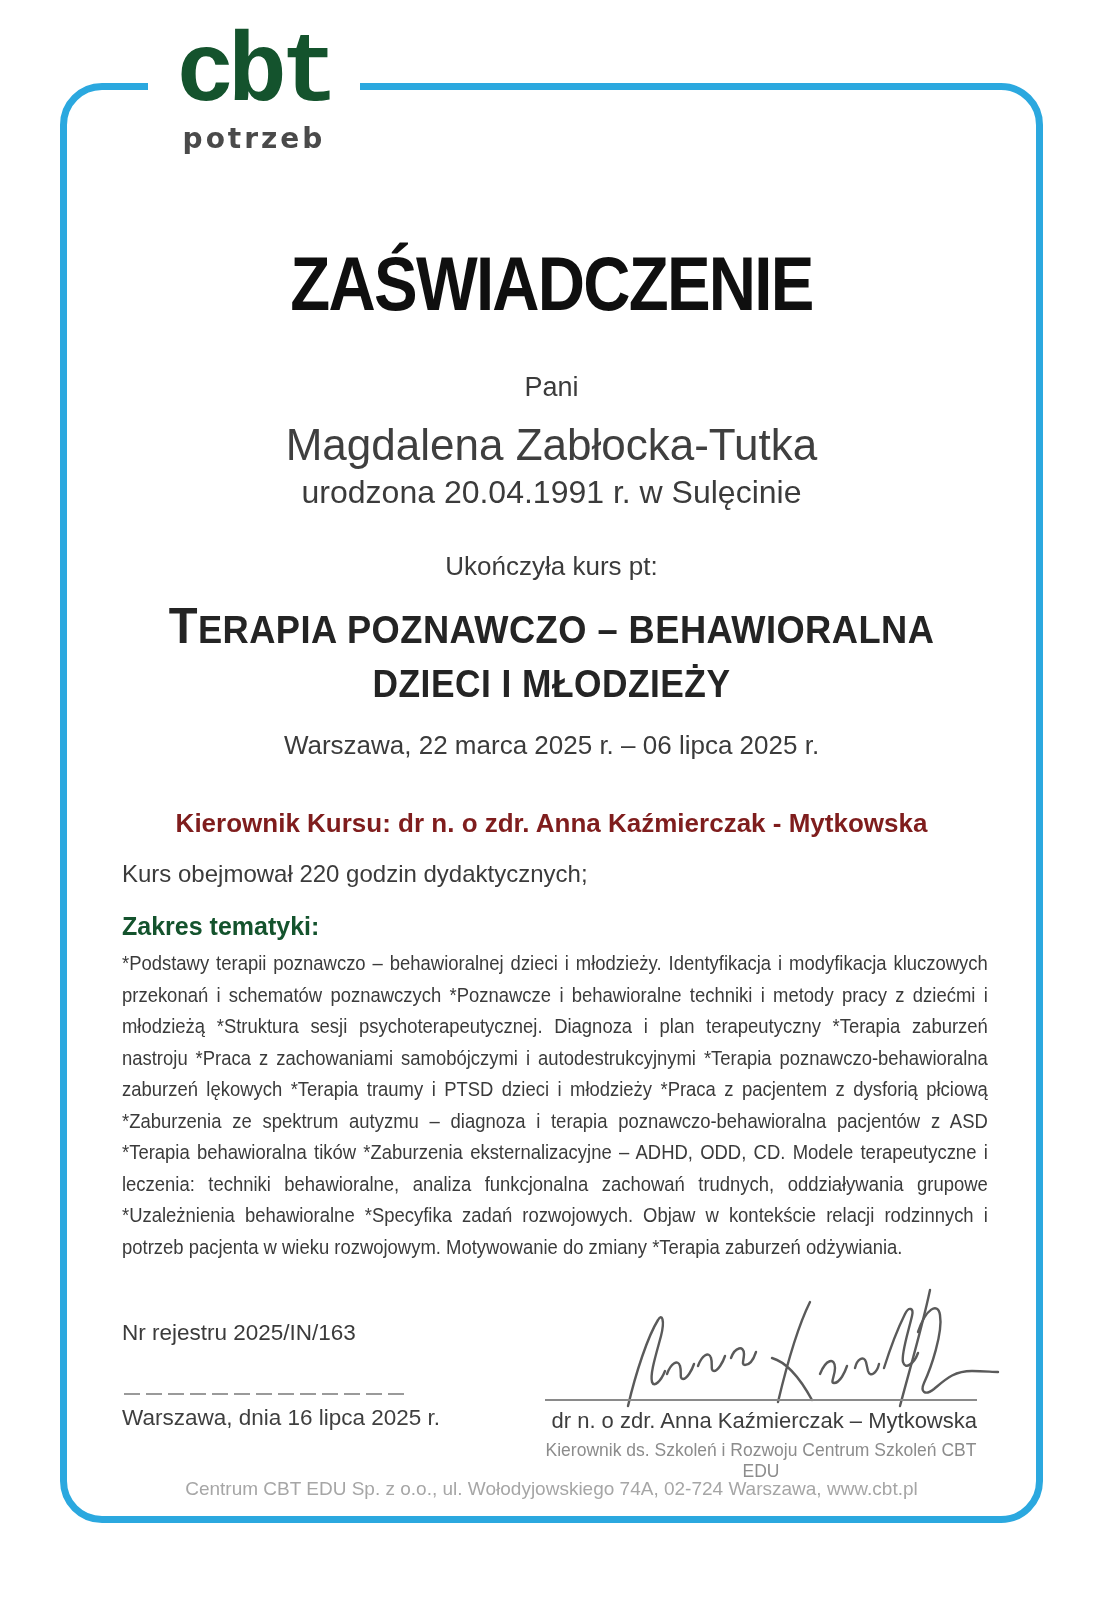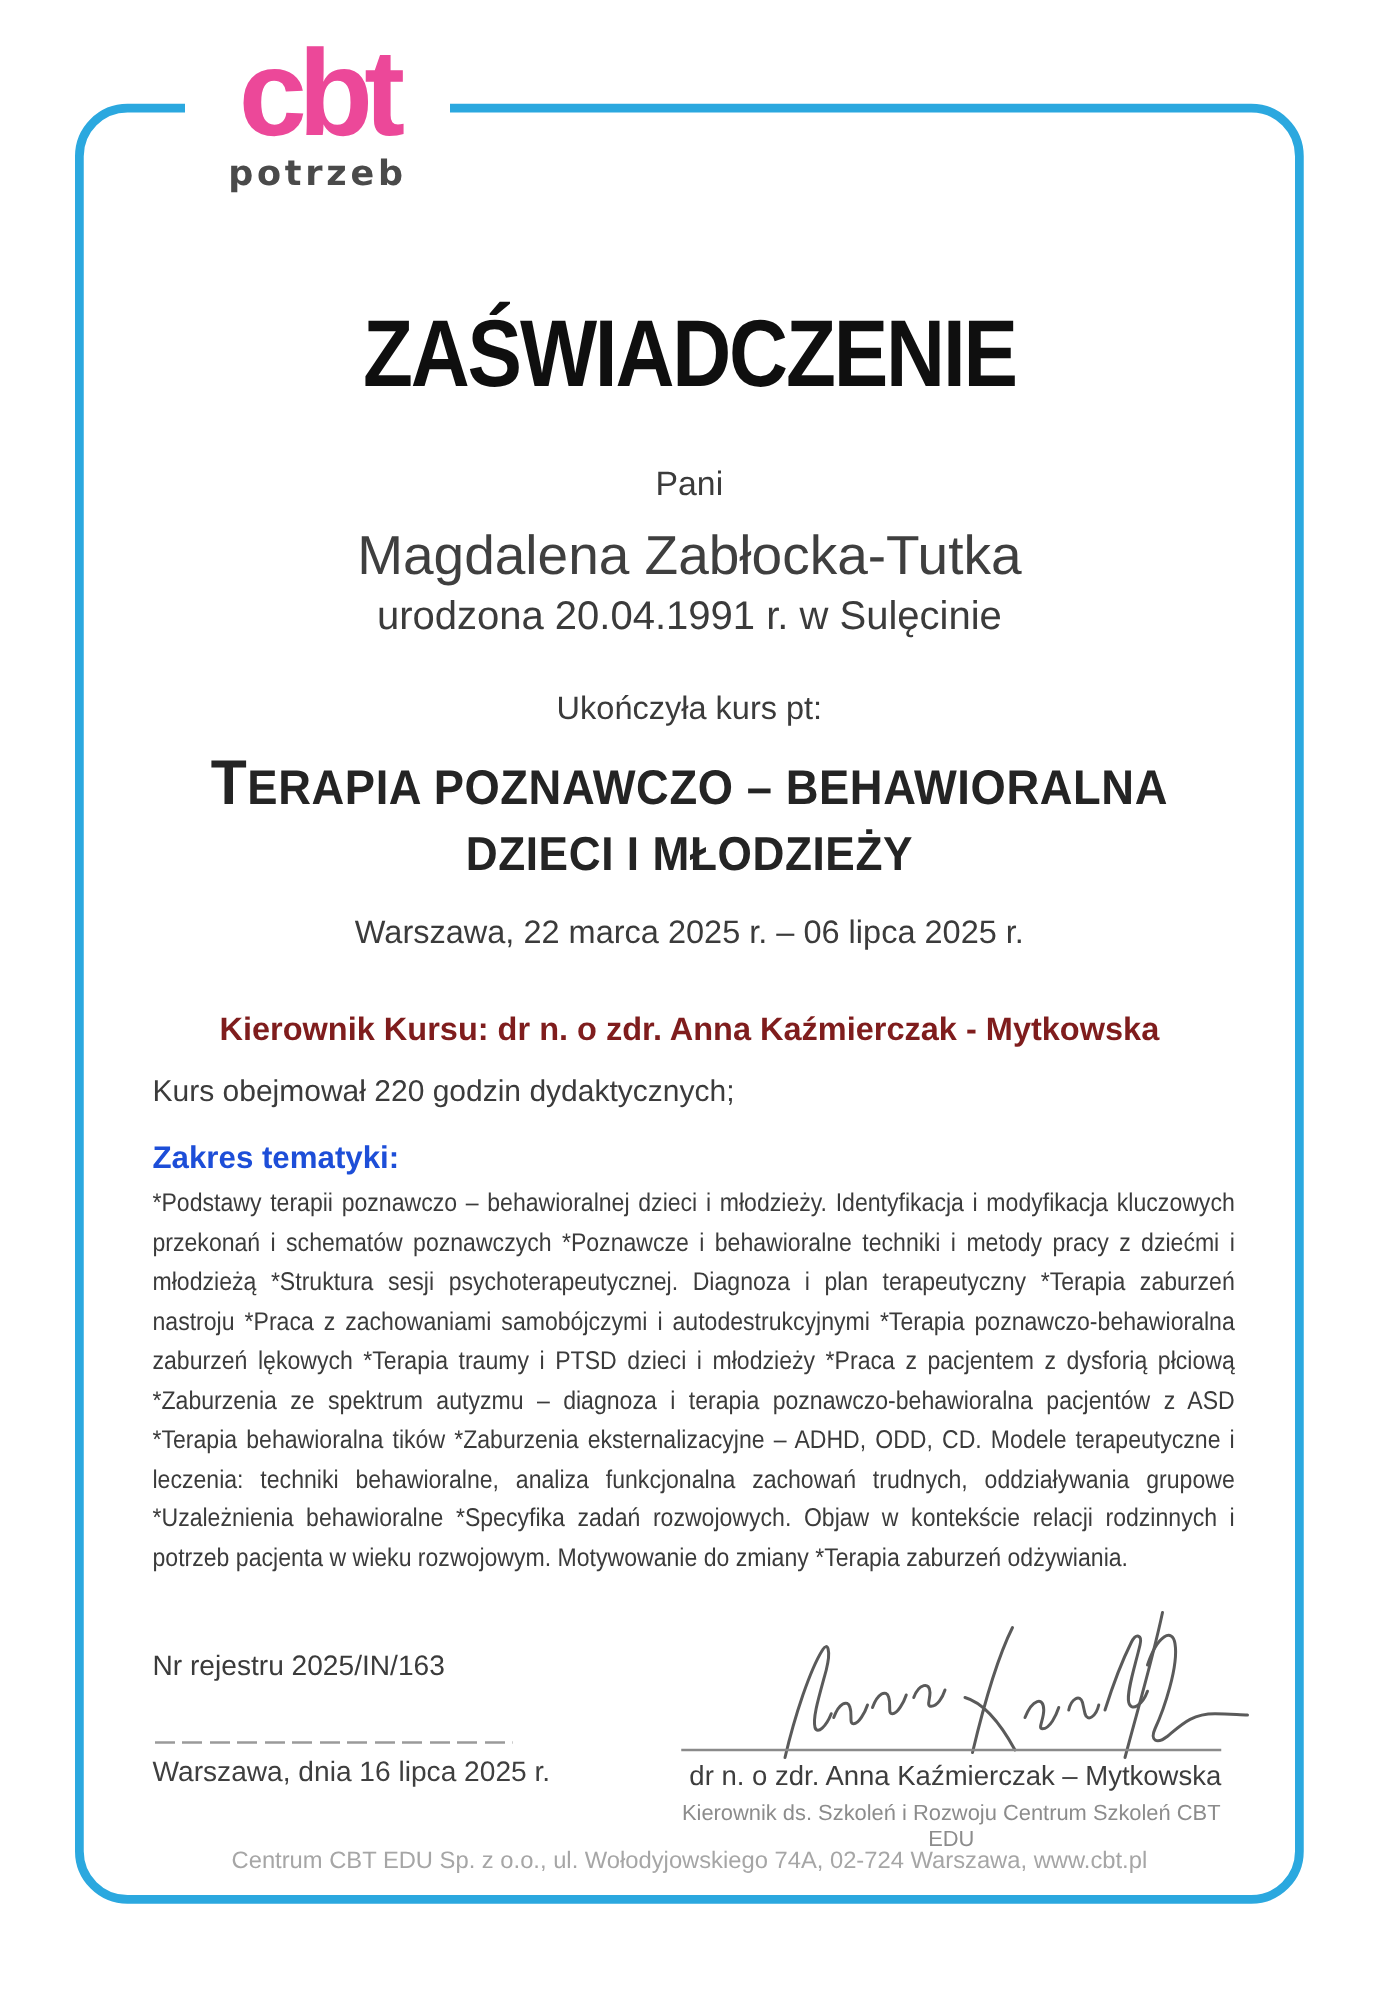--- a/index.html
+++ b/index.html
@@ -17,22 +17,22 @@
     border:7px solid #2BA8DF;
     border-radius:42px;
   }
   .logo-mask{
     position:absolute;left:148px;top:74px;width:212px;height:24px;background:#ffffff;
   }
   .logo{
     position:absolute;left:148px;top:26px;width:212px;text-align:center;
   }
   .logo-brand{
-    font-family:Liberation Sans, sans-serif;
-    font-size:98px;font-weight:bold;color:#ec4899;
+    font-family:Liberation Mono, monospace;
+    font-size:98px;font-weight:bold;color:#14532d;
     line-height:0.98;letter-spacing:-7px;
   }
   .logo-sub{
     font-family:"DejaVu Sans", sans-serif;
     font-size:28px;font-weight:bold;color:#4a4a4a;
     letter-spacing:3px;margin-top:0px;
   }
   .doc-title{
     position:absolute;top:240px;left:0;width:1103px;text-align:center;
     font-size:76px;font-weight:800;color:#0f0f0f;
@@ -48,21 +48,21 @@
     font-weight:600;color:#242424;
     transform:scaleX(0.93);
     letter-spacing:0.5px;
   }
   .course1{top:596px;font-size:39px;}
   .course1::first-letter{font-size:1.3em;}
   .course2{top:663px;font-size:38px;}
   .dates{top:730px;font-size:26px;}
   .director{top:808px;font-size:26px;font-weight:700;color:#7f1d1d;}
   .hours{position:absolute;left:122px;top:860px;font-size:24px;}
-  .topics-heading{position:absolute;left:122px;top:912px;font-size:25px;font-weight:700;color:#1d4ed8;}
+  .topics-heading{position:absolute;left:122px;top:912px;font-size:25px;font-weight:700;color:#14532d;}
   .topics-body{
     position:absolute;left:122px;top:947px;width:962px;
     font-size:20.5px;line-height:31.5px;text-align:justify;
     color:#3b3b3b;
     transform:scaleX(0.90);transform-origin:left top;
   }
   .registry{position:absolute;left:122px;top:1320px;font-size:22.5px;}
   .dash-line{
     position:absolute;left:124px;top:1393px;width:286px;height:2px;
     background-image:repeating-linear-gradient(90deg,#9a9a9a 0 16px,transparent 16px 22px);

